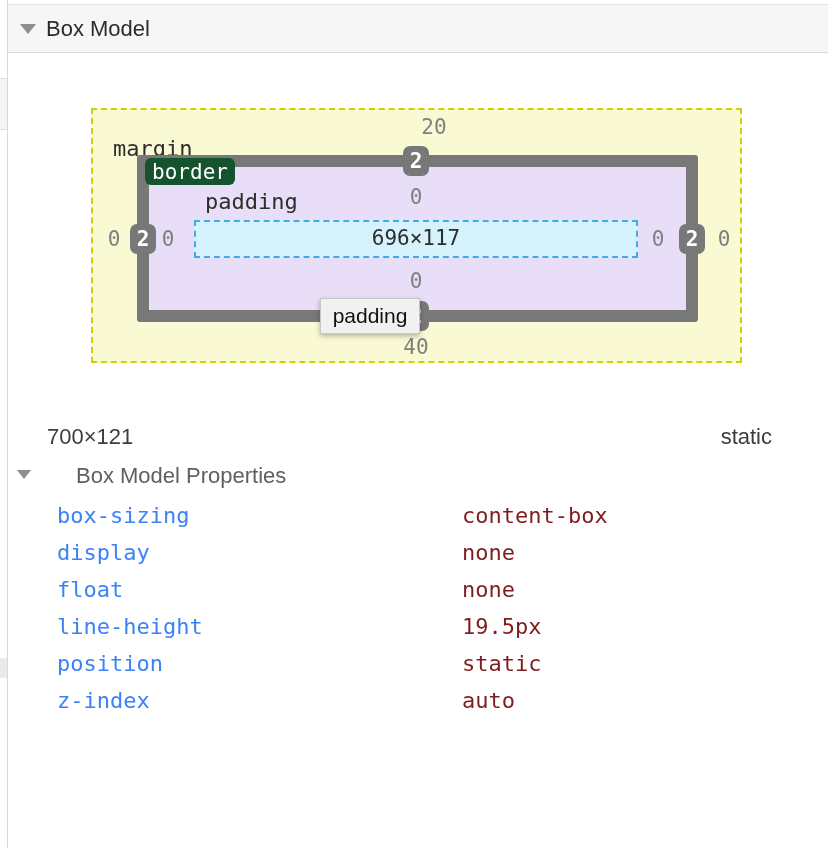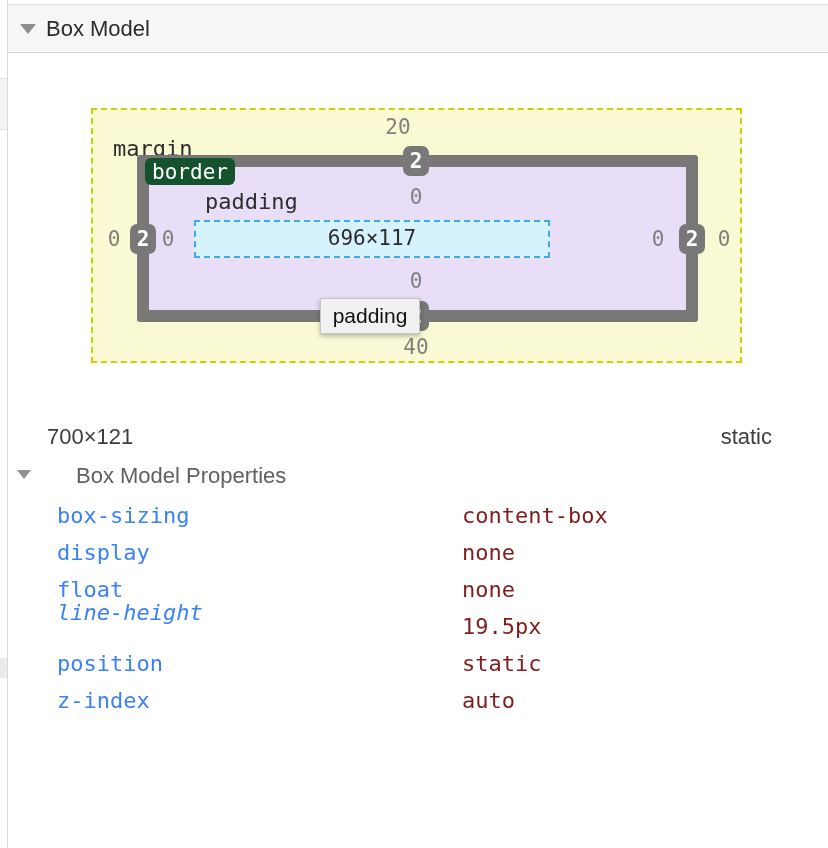--- a/index.html
+++ b/index.html
@@ -24,28 +24,28 @@
   #header-title{font-size:22px;font-weight:500;color:#2b2b2b;}
   
   #diagram{left:91px;top:108px;width:651px;height:255px;background:#f9f9d3;}
   #margin-dash{left:0;top:0;width:647px;height:251px;border:2px dashed #ccd104;pointer-events:none;}
   .mono{font-family:"DejaVu Sans Mono",monospace;}
   .diagram-label{font-size:22px;color:#2d2d2d;line-height:22px;}
   #margin-label{left:22px;top:30px;}
   #border-box{left:46px;top:47px;width:561px;height:167px;box-sizing:border-box;border:12px solid #787878;background:#e8def7;border-radius:3px;}
   #border-tag{left:54px;top:50px;width:90px;height:27px;background:#14532d;border-radius:6px;color:#ffffff;font-size:21px;display:flex;align-items:center;justify-content:center;}
   #padding-label{left:114px;top:83px;}
-  #content-box{left:103px;top:112px;width:356px;height:38px;box-sizing:border-box;background:#d6f2fd;border:2px dashed #3fabe8;text-align:center;line-height:33px;font-size:21px;color:#2d2d2d;}
+  #content-box{left:103px;top:112px;width:444px;height:38px;box-sizing:border-box;background:#d6f2fd;border:2px dashed #3fabe8;text-align:center;line-height:33px;font-size:21px;color:#2d2d2d;}
   .num{width:30px;text-align:center;font-size:21px;line-height:22px;color:#808080;}
   .badge{width:26px;height:30px;background:#787878;border-radius:7px;color:#fff;font-size:21px;font-weight:700;text-align:center;line-height:30px;}
   #badge-border-top{left:312px;top:38px;}
   #badge-border-left{left:39px;top:116px;}
   #badge-border-right{left:588px;top:116px;}
   #badge-border-bottom{left:312px;top:193px;}
-  #num-margin-top{left:292px;top:8px;}
+  #num-margin-top{left:328px;top:8px;}
   #num-padding-top{left:310px;top:78px;}
   #num-padding-bottom{left:310px;top:162px;}
   #num-margin-bottom{left:310px;top:228px;}
   #num-margin-left{left:8px;top:120px;}
   #num-padding-left{left:62px;top:120px;}
   #num-padding-right{left:552px;top:120px;}
   #num-margin-right{left:618px;top:120px;}
   #hover-tooltip{
     left:229px;top:190px;width:98px;height:34px;background:#f1f1f1;border:1px solid #c6c6c6;
     box-shadow:0 2px 5px rgba(0,0,0,0.28);display:flex;align-items:center;justify-content:center;
@@ -118,21 +118,21 @@
     </div>
     <div>
       <div class="abs mono prop-name" style="top: 541px;">display</div>
       <div class="abs mono prop-value" style="top: 541px;">none</div>
     </div>
     <div>
       <div class="abs mono prop-name" style="top: 578px;">float</div>
       <div class="abs mono prop-value" style="top: 578px;">none</div>
     </div>
     <div>
-      <div class="abs mono prop-name" style="top: 601px; font-style: italic;">line-height</div>
+      <div class="abs mono prop-name" style="top: 615px;">line-height</div>
       <div class="abs mono prop-value" style="top: 615px;">19.5px</div>
     </div>
     <div>
       <div class="abs mono prop-name" style="top: 652px;">position</div>
       <div class="abs mono prop-value" style="top: 652px;">static</div>
     </div>
     <div>
       <div class="abs mono prop-name" style="top: 689px;">z-index</div>
       <div class="abs mono prop-value" style="top: 689px;">auto</div>
     </div>

